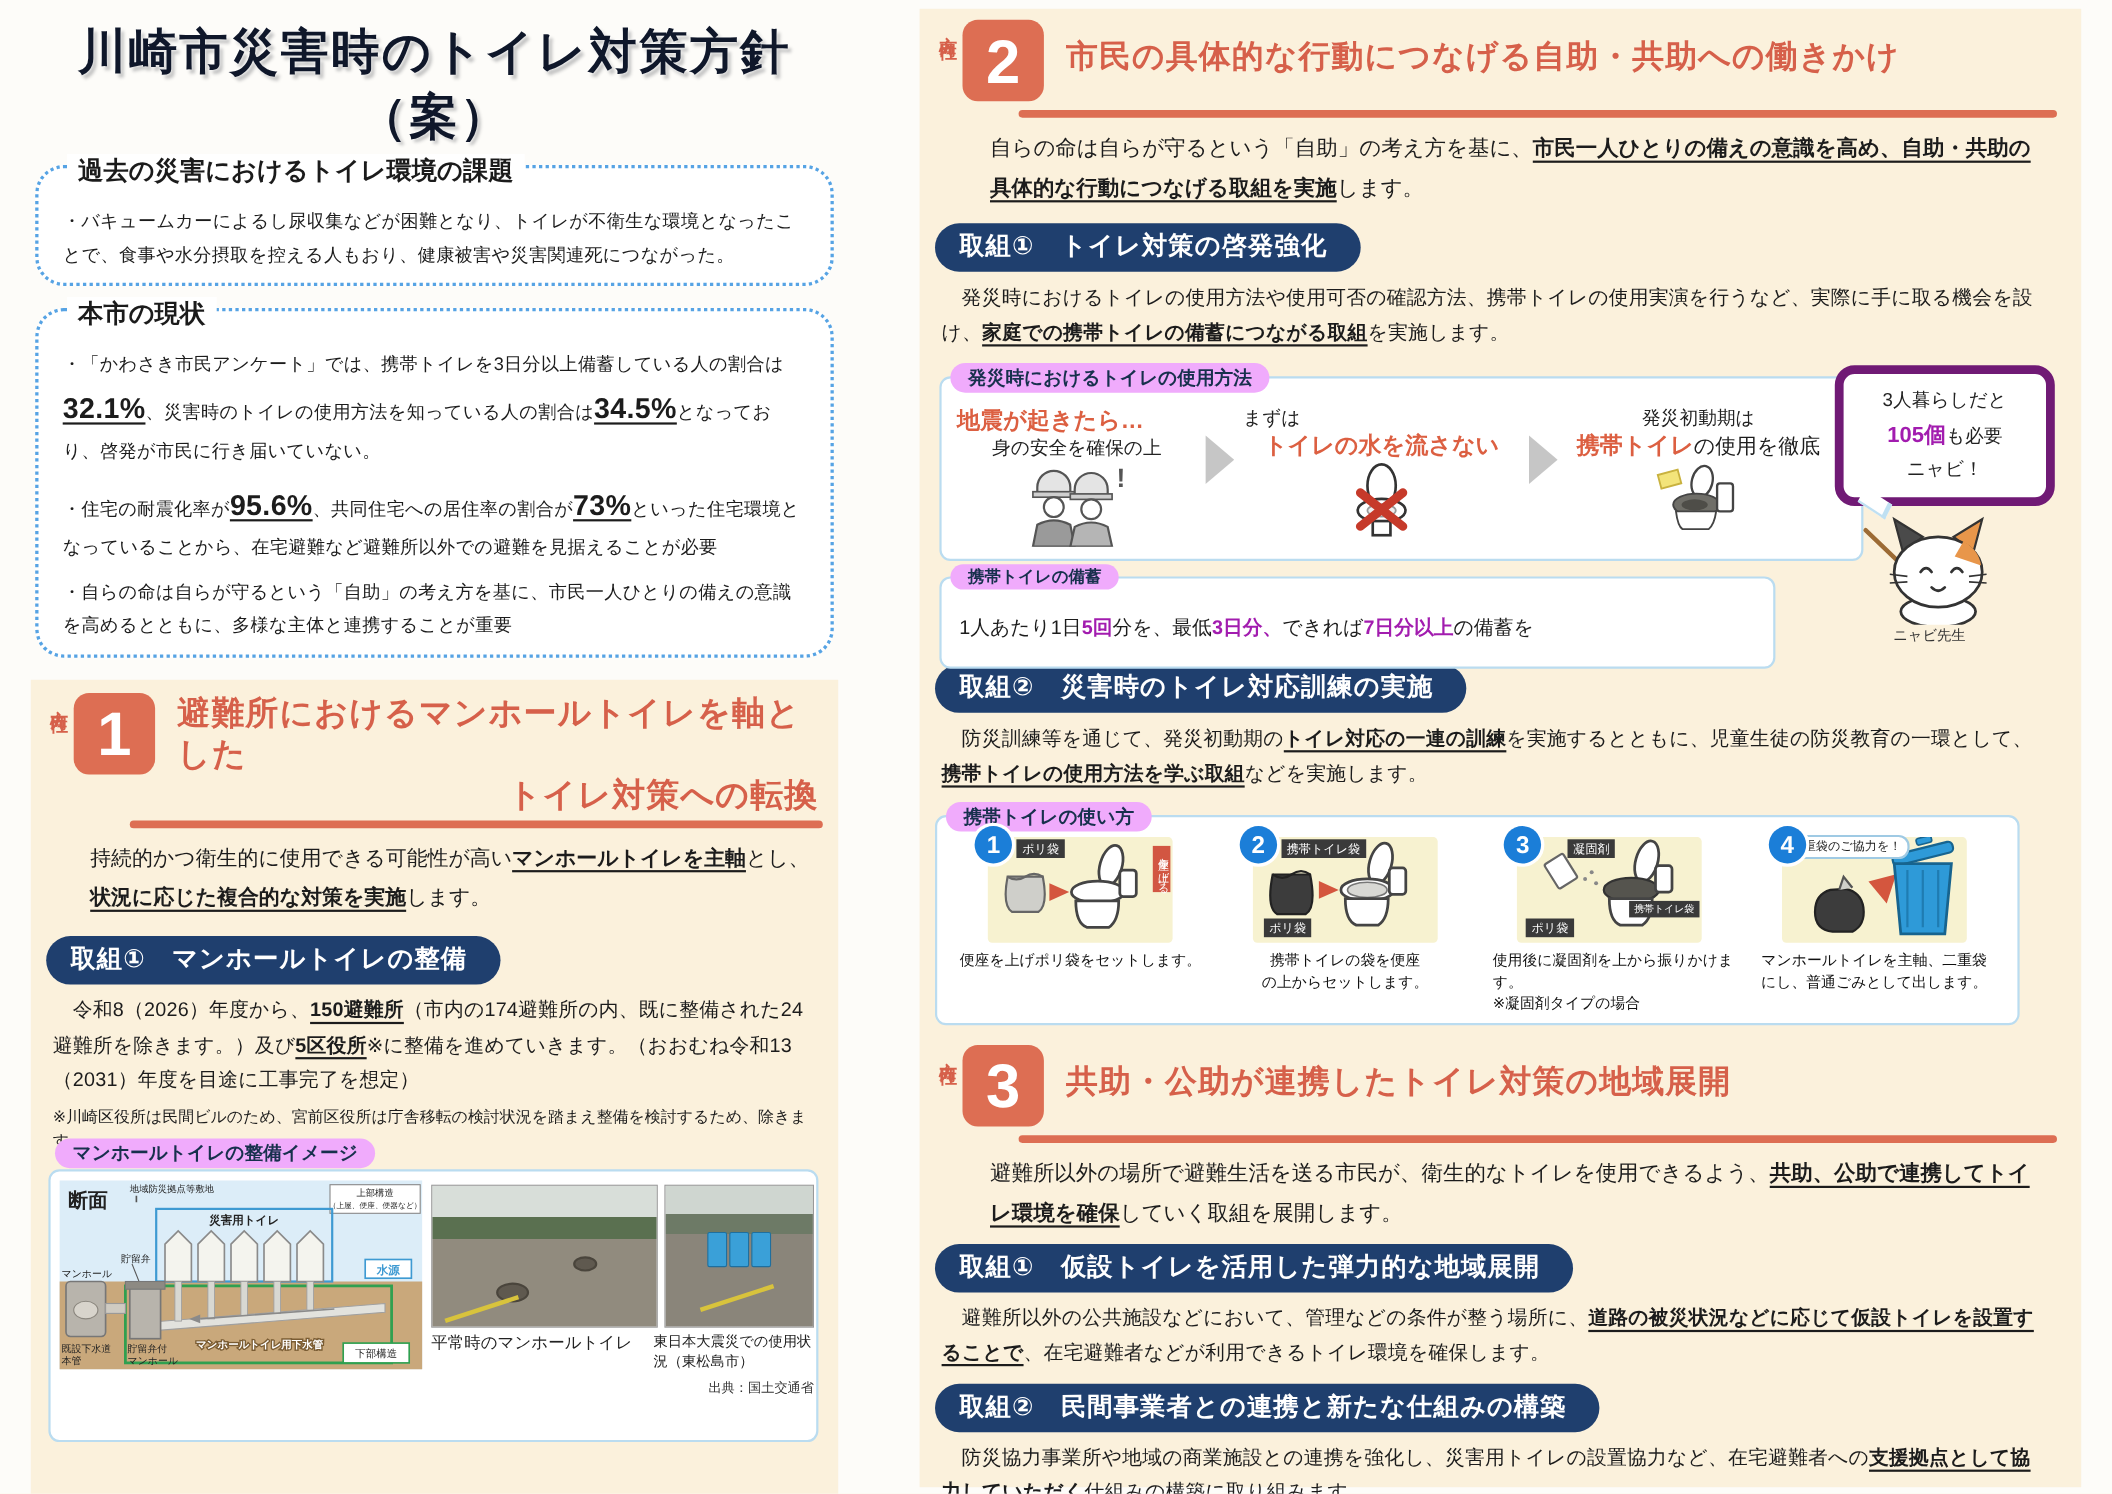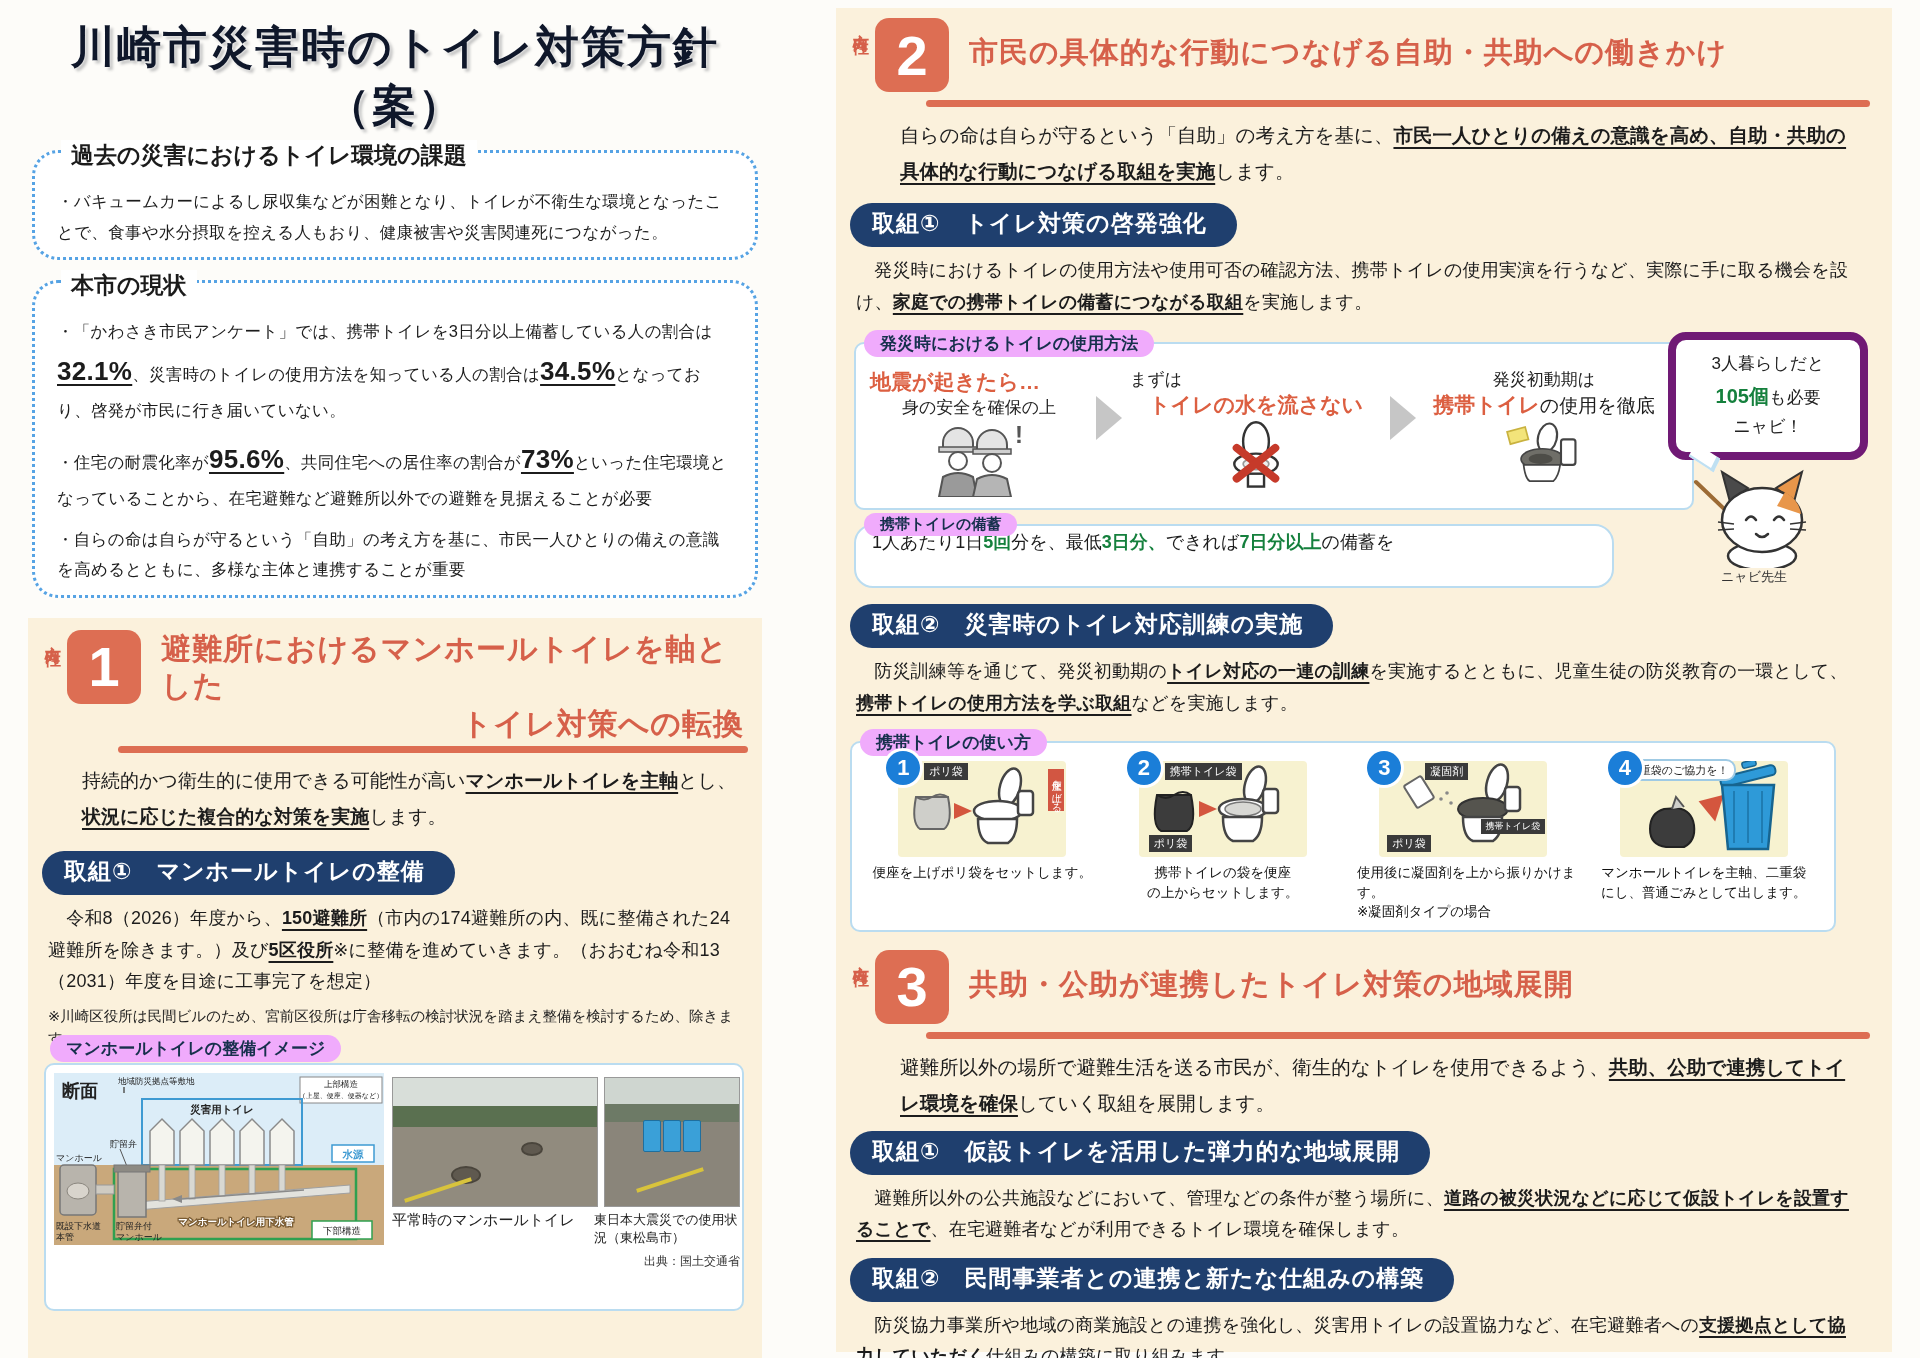--- a/index.html
+++ b/index.html
@@ -27,21 +27,21 @@
   }
   .dashed-title{
     display:inline-block;position:relative;top:-15px;left:4px;
     background:#fff;padding:0 10px;
     font-size:23px;font-weight:800;color:#1b1b1b;
   }
   .box-text{margin:0 0 10px 0;font-size:16.5px;line-height:1.85;letter-spacing:.3px;}
   .box-text:last-child{margin-bottom:0;}
   .num{font-size:26px;font-weight:800;text-decoration:underline;text-decoration-thickness:2px;text-underline-offset:4px;}
   .bu{font-weight:800;text-decoration:underline;text-decoration-thickness:2px;text-underline-offset:5px;}
-  .rd{color:#15803d;font-weight:700;}
+  .rd{color:#a21caf;font-weight:700;}
   
   .cream{
     background:#fbf1dc;margin:0;padding:12px 14px 10px 14px;
     min-height:770px;box-sizing:border-box;
   }
   
   .dir-header{display:flex;align-items:flex-start;}
   .dir-vertical{
     writing-mode:vertical-rl;text-orientation:upright;
     color:#d6604a;font-size:16px;font-weight:800;letter-spacing:3px;
@@ -101,21 +101,21 @@
     background:#fff;border:8px solid #701a75;border-radius:18px;
     padding:10px 8px;text-align:center;font-size:17px;line-height:1.7;color:#222;
   }
   .bubble:after{
     content:"";position:absolute;left:18px;bottom:-16px;width:18px;height:18px;
     background:#fff;border-right:3px solid #bfe0f2;border-bottom:3px solid #bfe0f2;
     transform:skewX(35deg) rotate(50deg);
   }
   .cat{position:absolute;right:52px;top:128px;text-align:center;}
   .cat-name{font-size:13px;color:#333;margin-top:-4px;}
-  .stock-box{position:absolute;left:4px;top:192px;width:760px;height:64px;padding:0 16px 4px 16px;border-radius:19px;}
+  .stock-box{position:absolute;left:4px;top:192px;width:760px;height:84px;padding:28px 16px 4px 16px;}
   .stock-box .chip{position:absolute;top:-13px;left:8px;font-size:15px;}
   .stock-text{font-size:18px;margin-top:4px;}
   
   .howto-box{position:relative;margin-top:22px;width:986px;padding:14px 10px 8px 10px;}
   .howto-box .chip{position:absolute;top:-14px;left:8px;}
   .howto-row{display:flex;}
   .h-step{width:246px;position:relative;text-align:center;}
   .h-illo{position:relative;width:168px;height:96px;margin:4px auto 6px auto;background:#f7f2d0;border-radius:4px;}
   .h-num{
     position:absolute;left:-12px;top:-10px;width:34px;height:34px;border-radius:50%;

